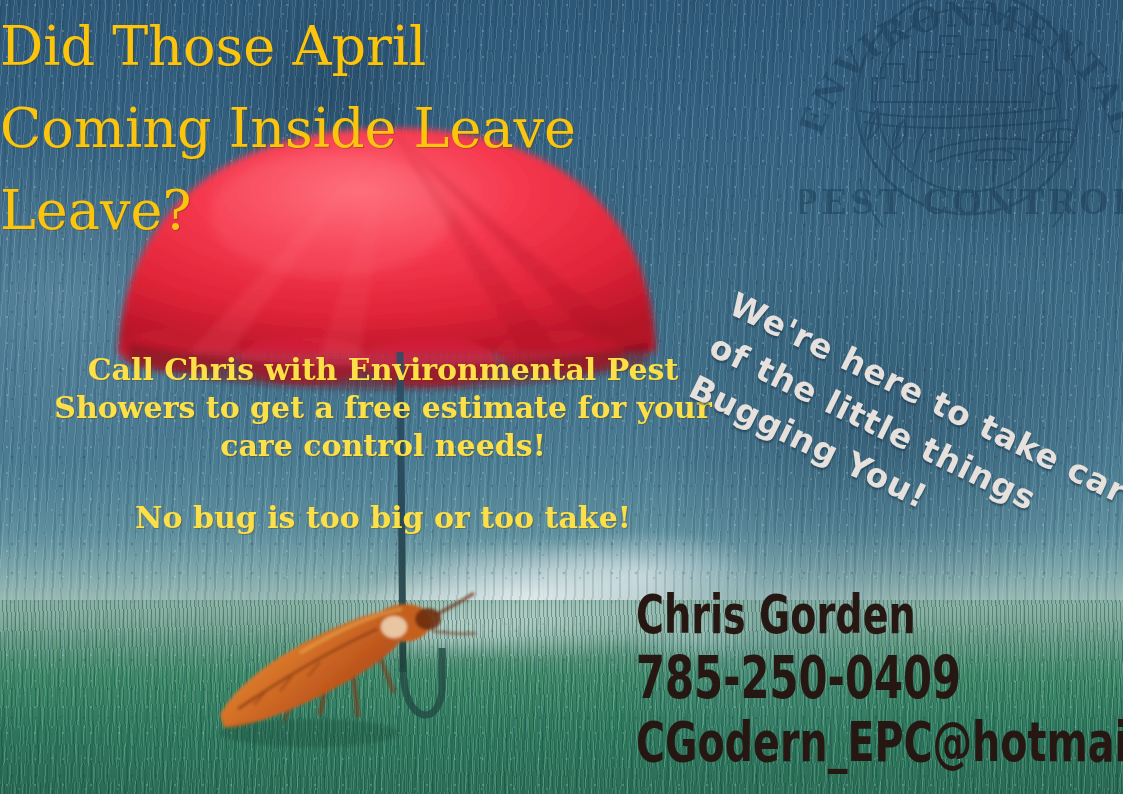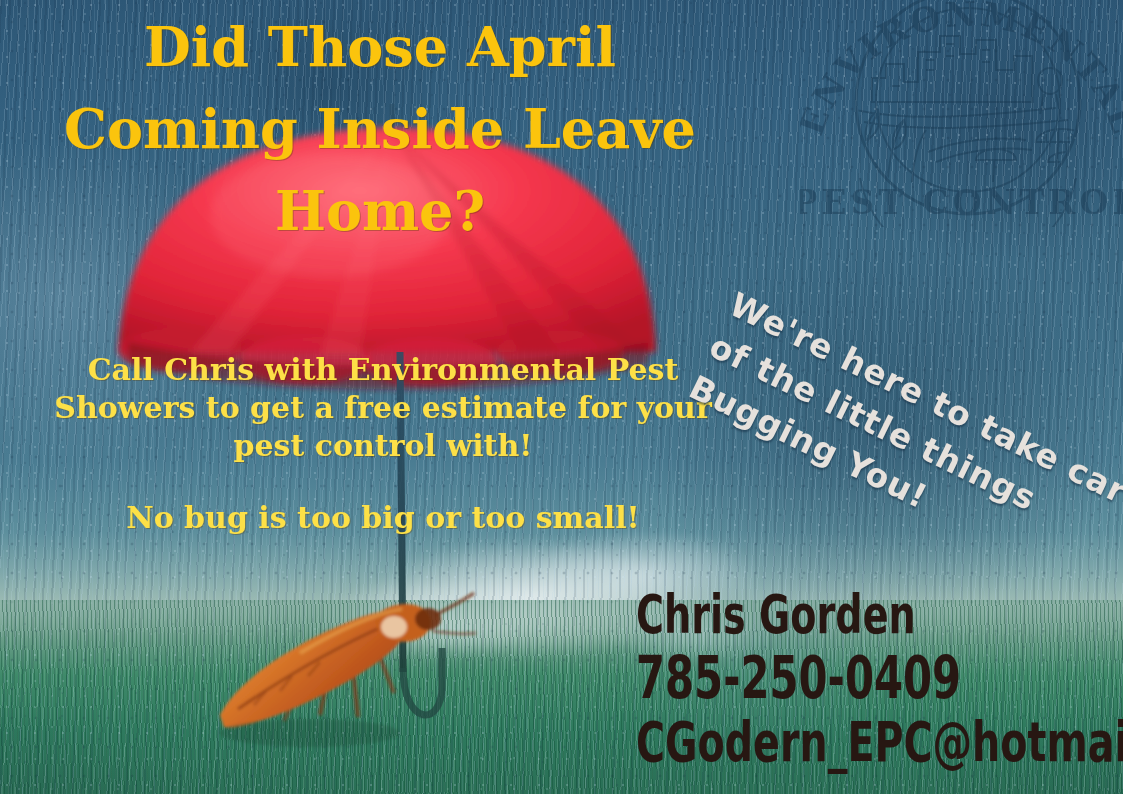--- a/index.html
+++ b/index.html
@@ -102,23 +102,23 @@
 
   
   #logo{
     position:absolute;left:800px;top:-18px;width:330px;height:245px;
     opacity:.42;pointer-events:none;
   }
 
   
   .headline{
     position:absolute;left:0;top:6px;width:760px;
-    text-align:center;
+    text-align:left;
     font-family:"DejaVu Serif","Liberation Serif",serif;
-    font-weight:bold;
+    font-weight:normal;
     font-size:54px;
     line-height:82px;
     letter-spacing:0px;
     color:#FBC40D;
     text-shadow:1px 1px 0 rgba(90,60,0,.35);
   }
   .headline .hl{display:block;white-space:nowrap;}
 
   .body-copy{
     position:absolute;left:22px;top:351px;width:722px;
@@ -320,29 +320,29 @@
     </text>
 
     <text x="166" y="232" text-anchor="middle" font-family="DejaVu Serif, Liberation Serif, serif" font-size="33" font-weight="bold" fill="#17364F" letter-spacing="4" id="logo-bottom-text">PEST CONTROL</text>
   </svg>
 
   <div class="bg-layer bg-vignette"></div>
 
   <div class="headline">
     <span class="hl">Did Those April</span>
     <span class="hl">Coming Inside Leave</span>
-    <span class="hl">Home?</span>
+    <span class="hl">Leave?</span>
   </div>
 
   <div class="body-copy">
     <span class="bl">Call Chris with Environmental Pest</span>
     <span class="bl">Showers to get a free estimate for your</span>
-    <span class="bl">pest control with!</span>
+    <span class="bl">care control needs!</span>
     <span class="spacer"></span>
-    <span class="bl">No bug is too big or too small!</span>
+    <span class="bl">No bug is too big or too take!</span>
   </div>
 
   <div class="tagline">
     <span class="tl">We're here to take care</span>
     <span class="tl">of the little things</span>
     <span class="tl">Bugging You!</span>
   </div>
 
   <div class="contact">
     <span class="cl c-name">Chris Gorden</span>

